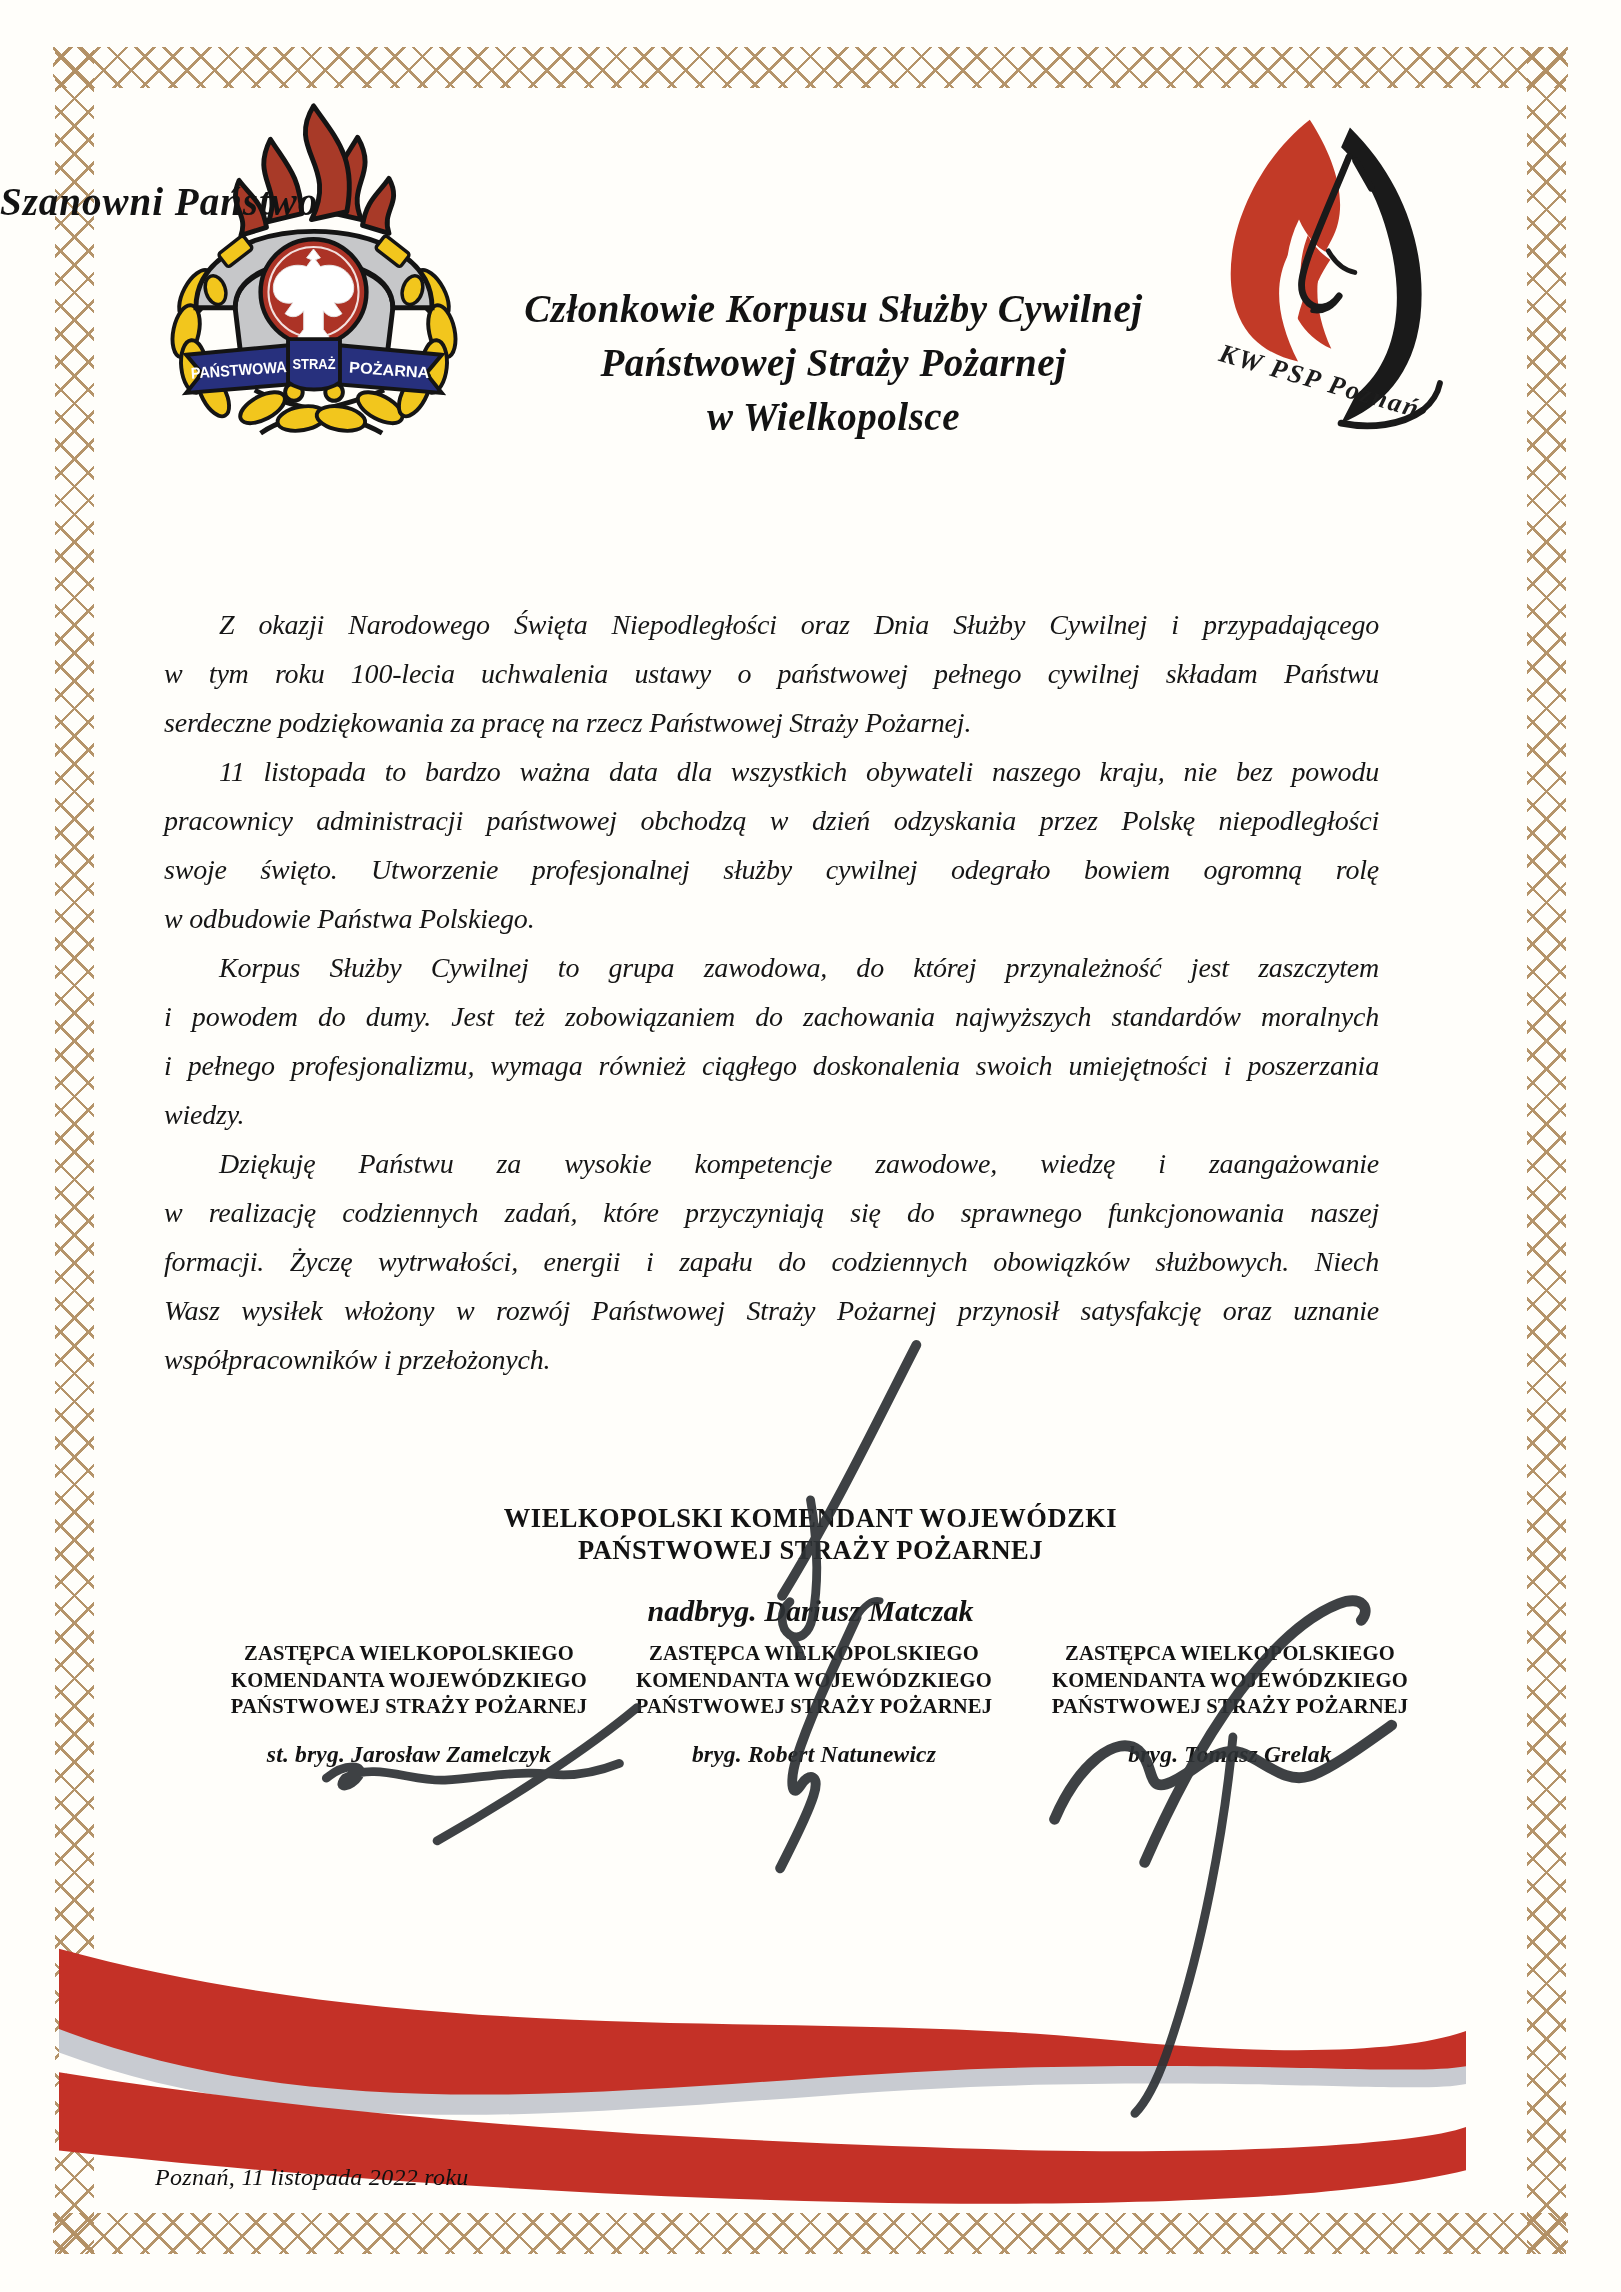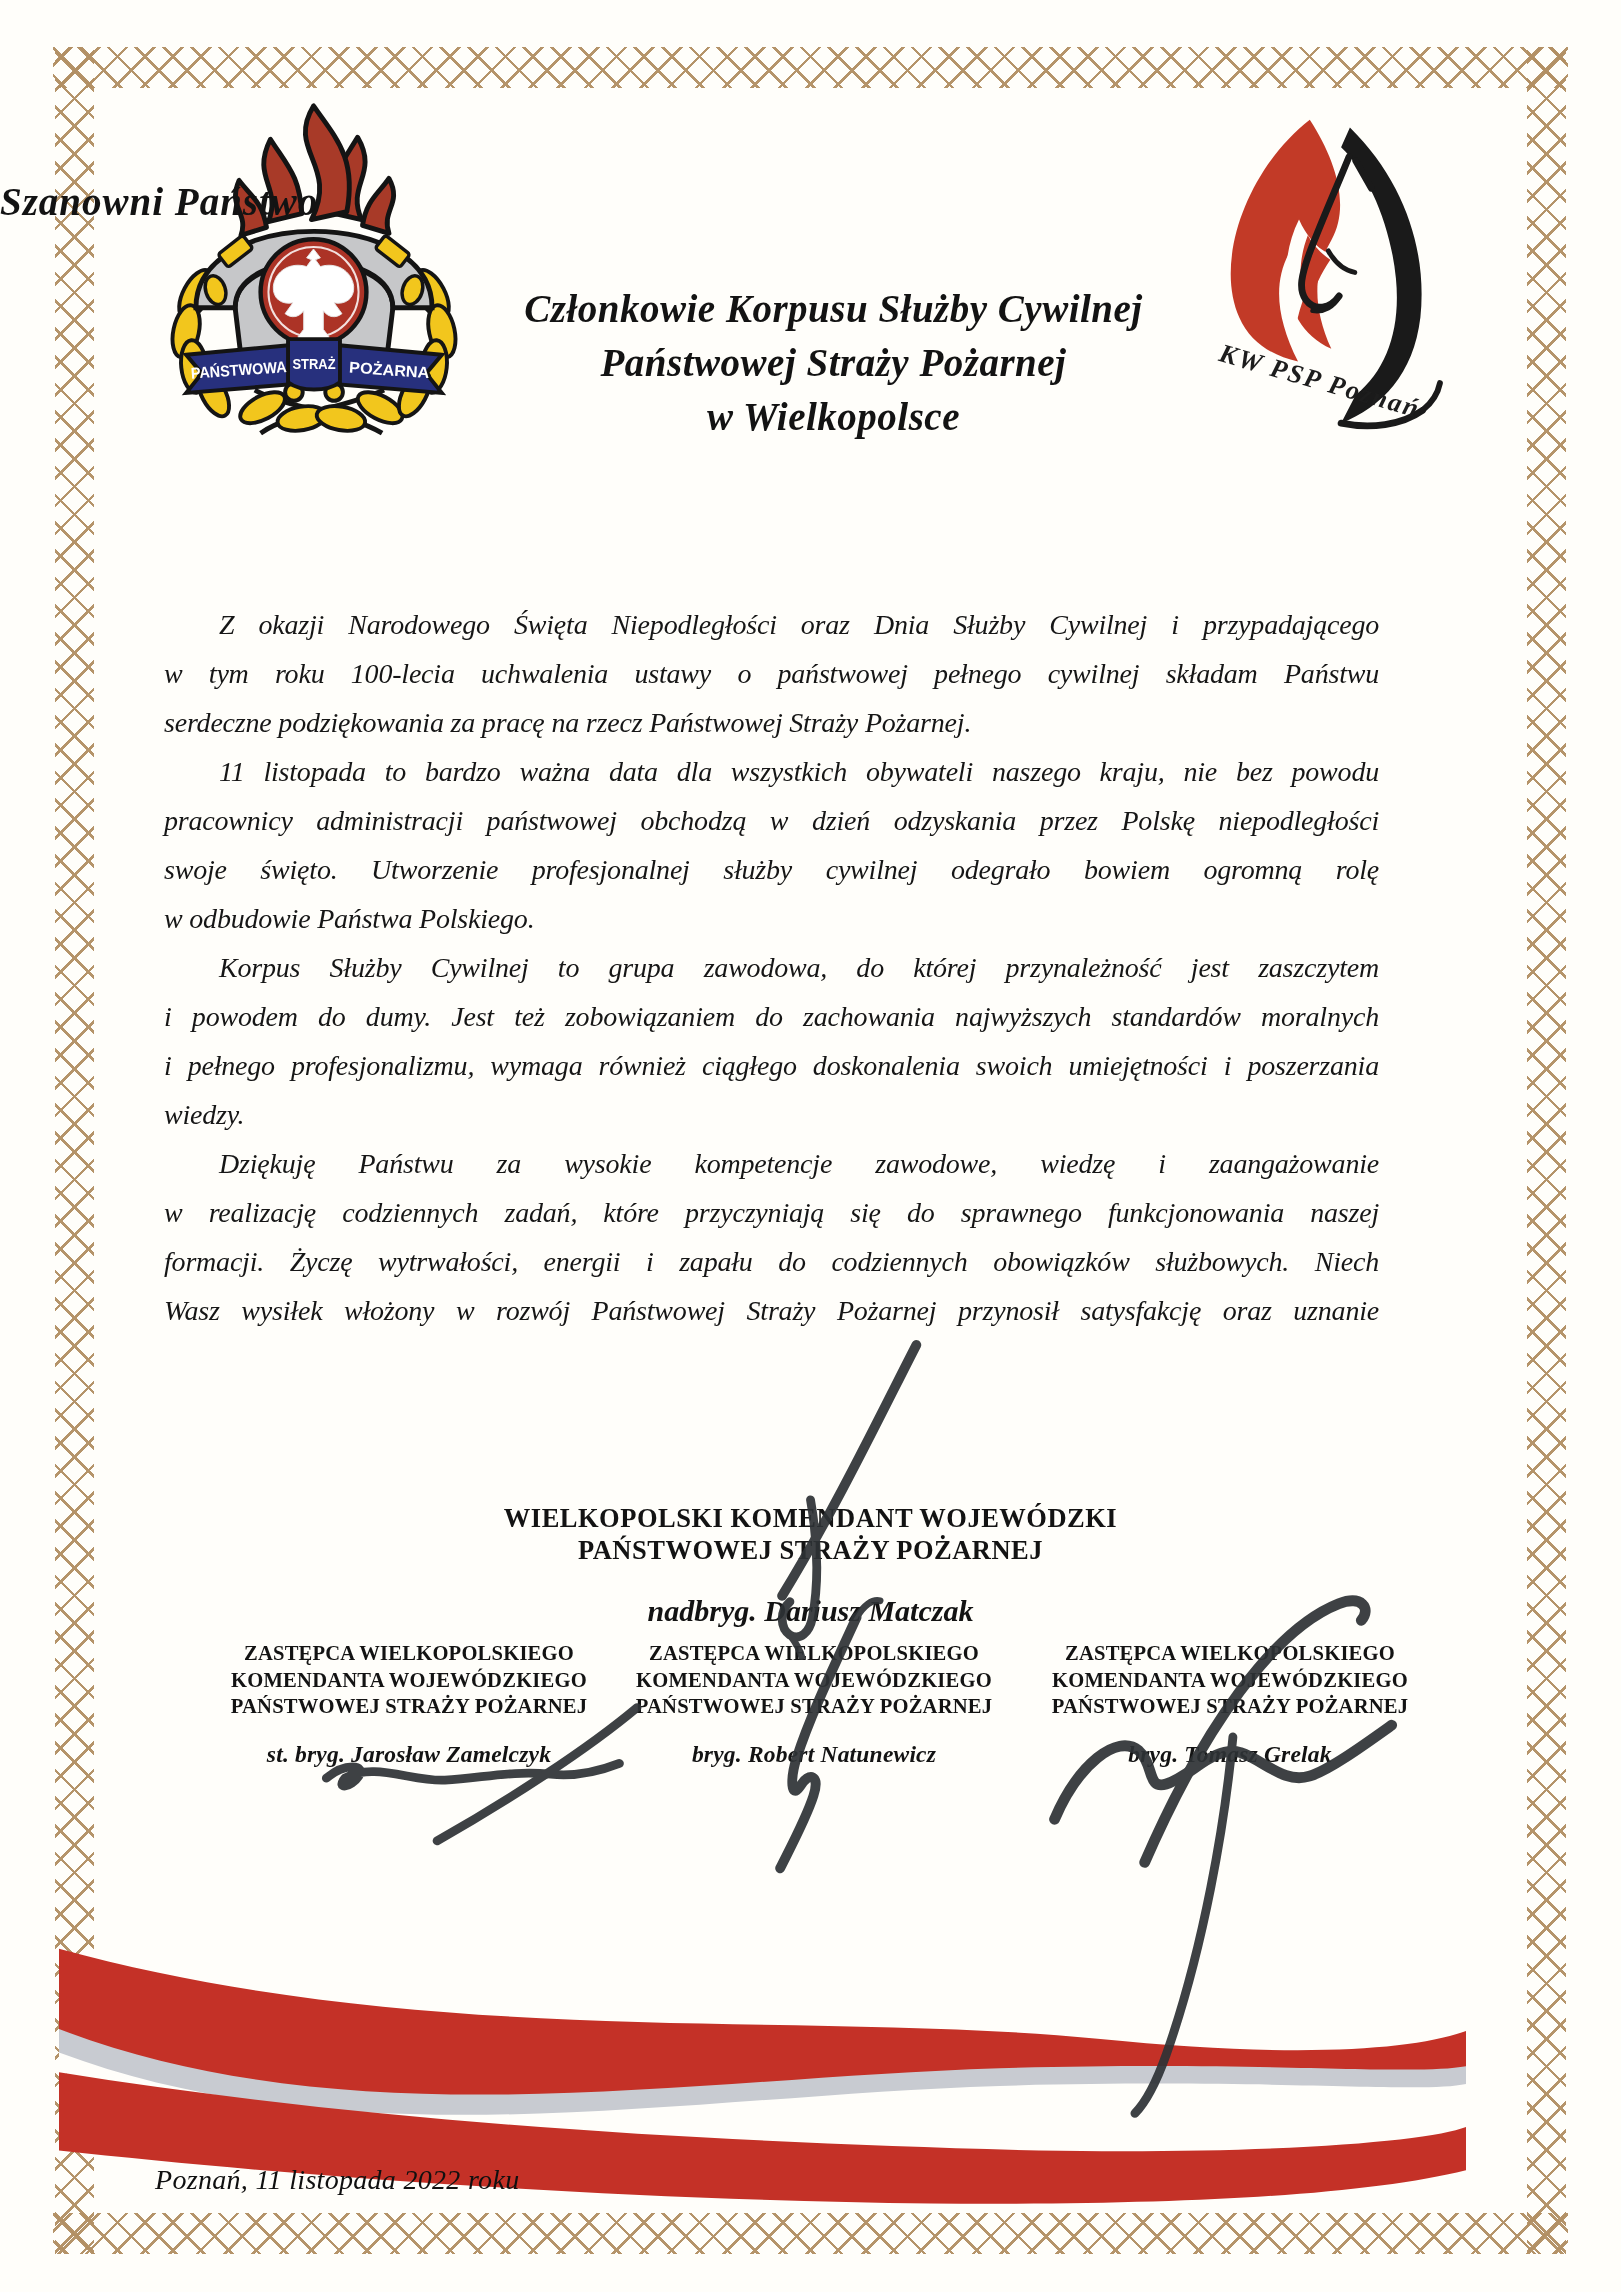--- a/index.html
+++ b/index.html
@@ -69,21 +69,21 @@
 
   
   .wave{position:absolute;left:59px;top:1884px;width:1407px;height:392px;}
 
   
   .ink{position:absolute;left:0;top:0;width:1621px;height:2293px;pointer-events:none;}
 
   
   .date-line{
     position:absolute;left:155px;top:2164px;
-    font-style:italic;font-size:28px;color:#101010;letter-spacing:0.3px;
+    font-style:italic;font-size:24px;color:#101010;letter-spacing:0.3px;
   }
 </style>
 </head>
 <body>
 
 <div class="page">
 
   <div class="bstrip b-top"></div>
   <div class="bstrip b-bottom"></div>
   <div class="bstrip b-left"></div>
@@ -188,20 +188,21 @@
       <span class="bl first">Korpus Służby Cywilnej to grupa zawodowa, do której przynależność jest zaszczytem</span>
       <span class="bl">i powodem do dumy. Jest też zobowiązaniem do zachowania najwyższych standardów moralnych</span>
       <span class="bl">i pełnego profesjonalizmu, wymaga również ciągłego doskonalenia swoich umiejętności i poszerzania</span>
       <span class="bl last">wiedzy.</span>
     </div>
     <div>
       <span class="bl first">Dziękuję Państwu za wysokie kompetencje zawodowe, wiedzę i zaangażowanie</span>
       <span class="bl">w realizację codziennych zadań, które przyczyniają się do sprawnego funkcjonowania naszej</span>
       <span class="bl">formacji. Życzę wytrwałości, energii i zapału do codziennych obowiązków służbowych. Niech</span>
       <span class="bl">Wasz wysiłek włożony w rozwój Państwowej Straży Pożarnej przynosił satysfakcję oraz uznanie</span>
+      <span class="bl last">współpracowników i przełożonych.</span>
     </div>
   </div>
 
   <div class="sig-title">
     <span>WIELKOPOLSKI KOMENDANT WOJEWÓDZKI</span>
     <span>PAŃSTWOWEJ STRAŻY POŻARNEJ</span>
   </div>
   <div class="sig-name">nadbryg. Dariusz Matczak</div>
 
   <div class="deputy dep-1">

